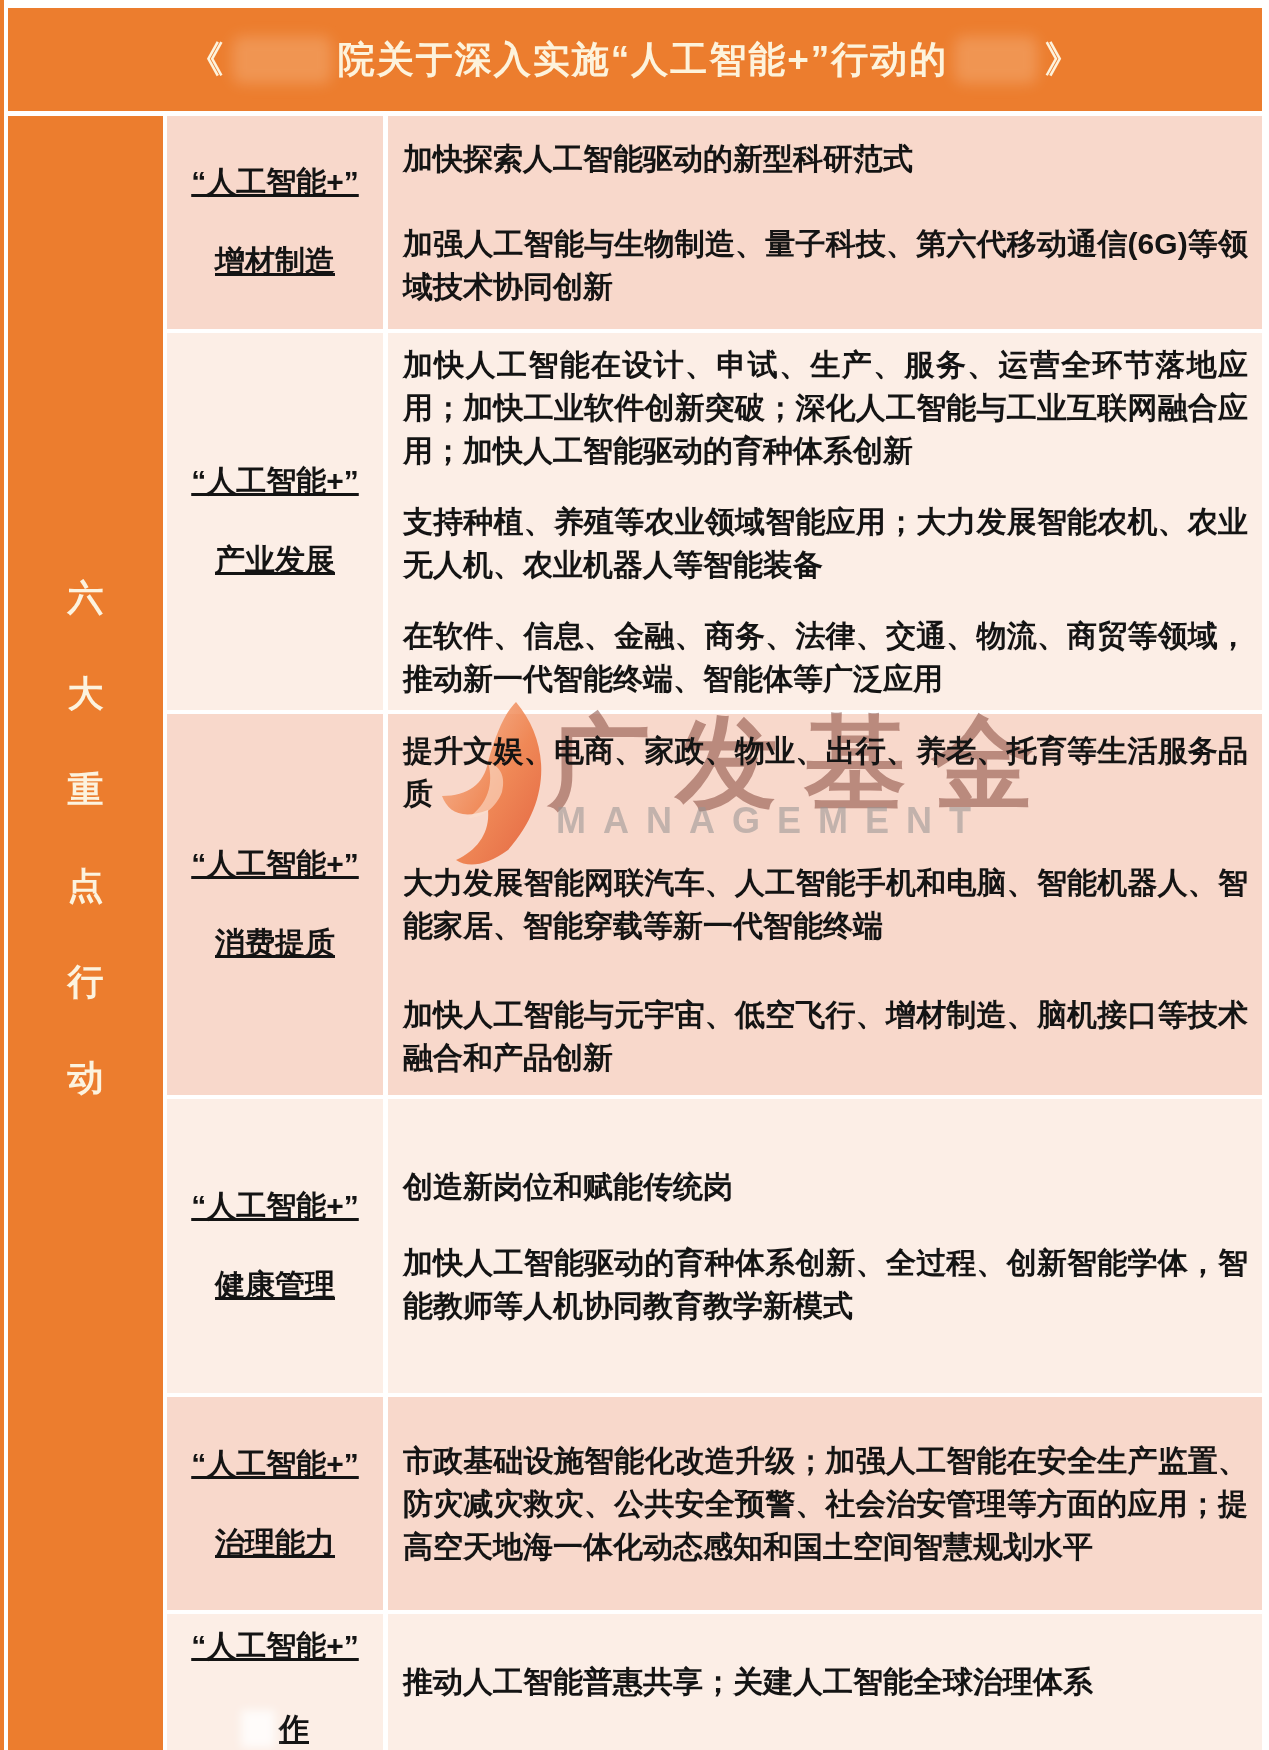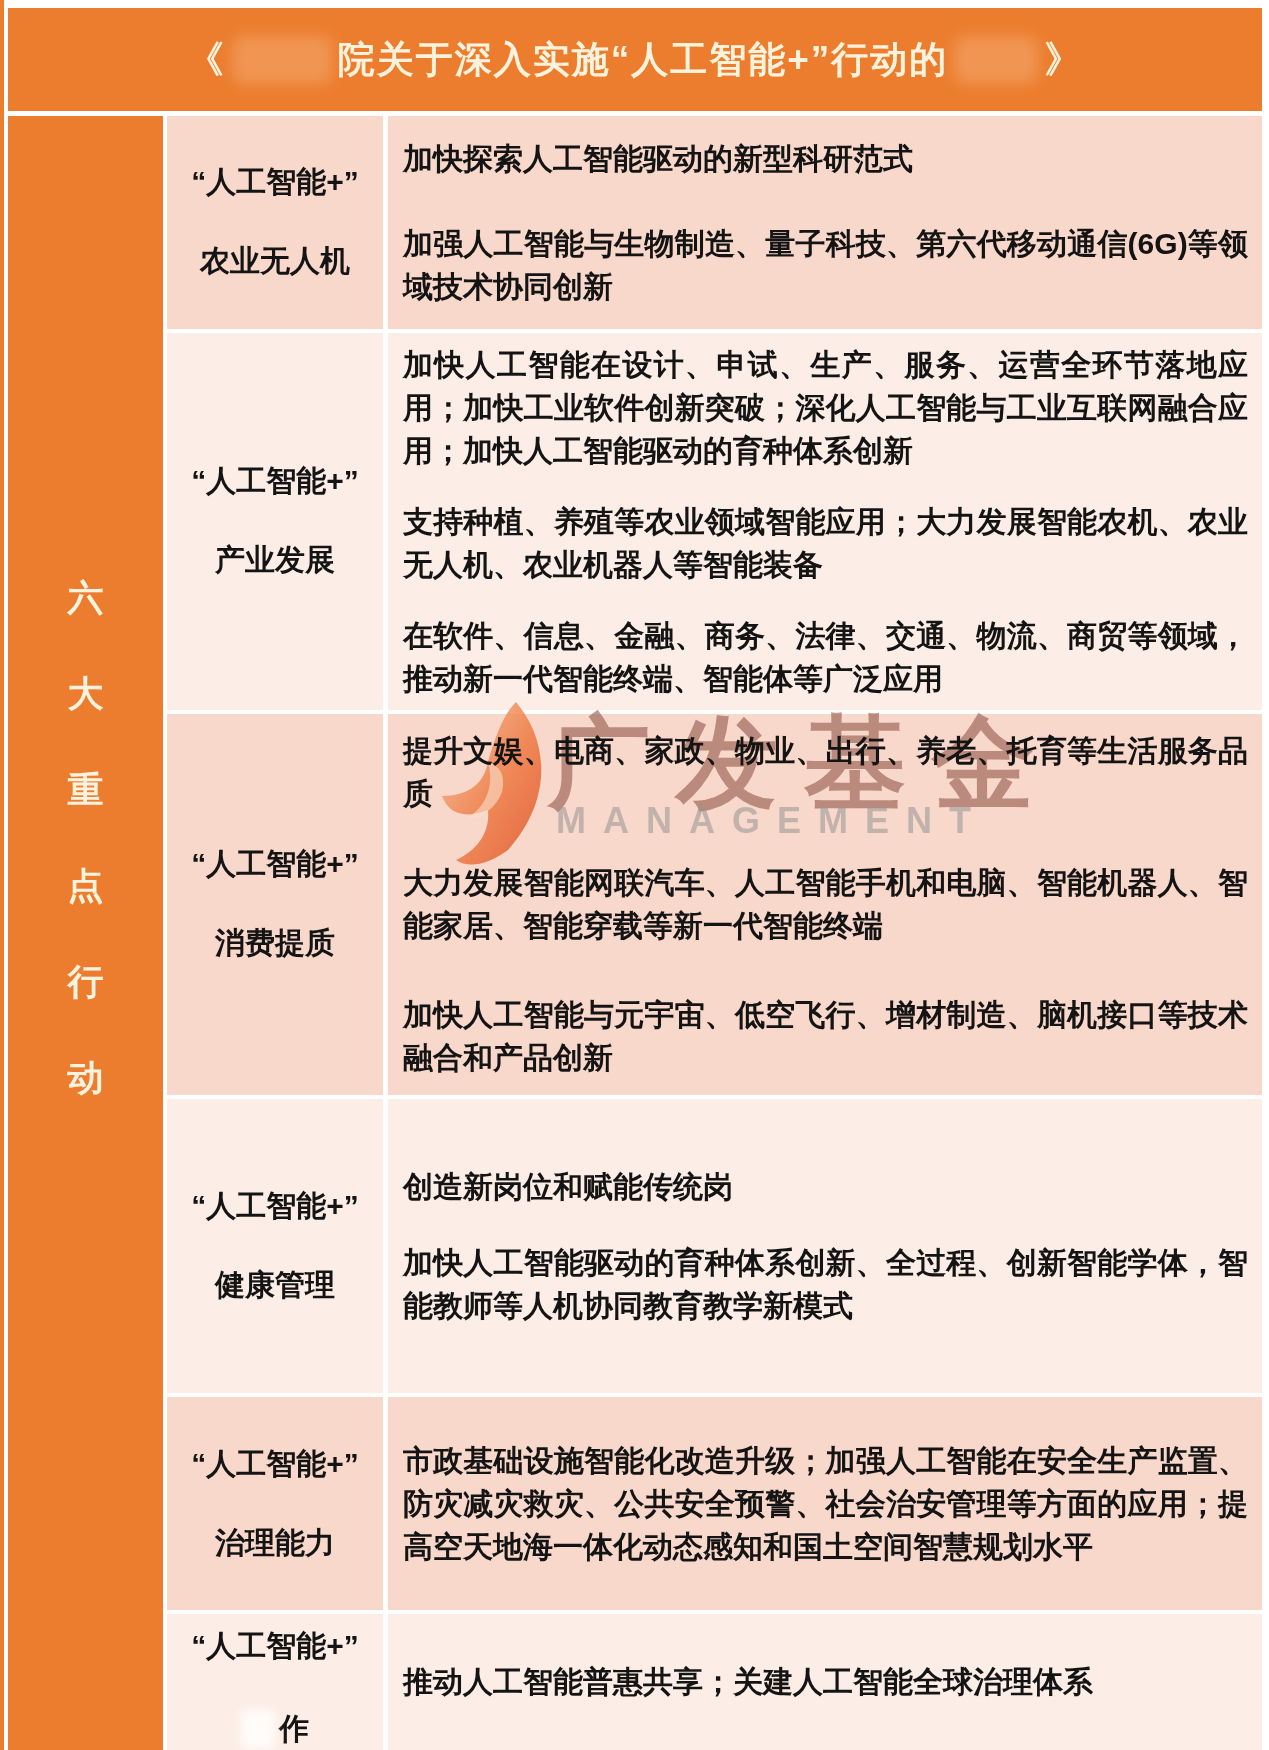--- a/index.html
+++ b/index.html
@@ -51,20 +51,21 @@
     display:flex;
     margin-bottom:4px;
   }
   .row:last-child{margin-bottom:0;flex:1;}
   .row .label{
     width:216px;flex:0 0 216px;
     display:flex;flex-direction:column;align-items:center;justify-content:center;
     gap:38px;
     font-weight:700;font-size:30px;color:#141414;
     text-align:center;
+    text-decoration:underline;
   }
   .row .content{
     flex:1;
     margin-left:5px;
     display:flex;flex-direction:column;justify-content:center;
     padding:10px 14px 10px 15px;box-sizing:border-box;
   }
   .row .content p{
     margin:0;position:relative;z-index:2;
     font-weight:700;font-size:30px;line-height:43px;color:#141414;
@@ -125,21 +126,21 @@
       <span>点</span>
       <span>行</span>
       <span>动</span>
     </div>
 
     <div class="rows">
 
       <div class="row r1 bg-dark">
         <div class="label">
           <span>“人工智能+”</span>
-          <span>农业无人机</span>
+          <span>增材制造</span>
         </div>
         <div class="content">
           <p>加快探索人工智能驱动的新型科研范式</p>
           <p>加强人工智能与生物制造、量子科技、第六代移动通信(6G)等领域技术协同创新</p>
         </div>
       </div>
 
       <div class="row r2 bg-light">
         <div class="label">
           <span>“人工智能+”</span>

